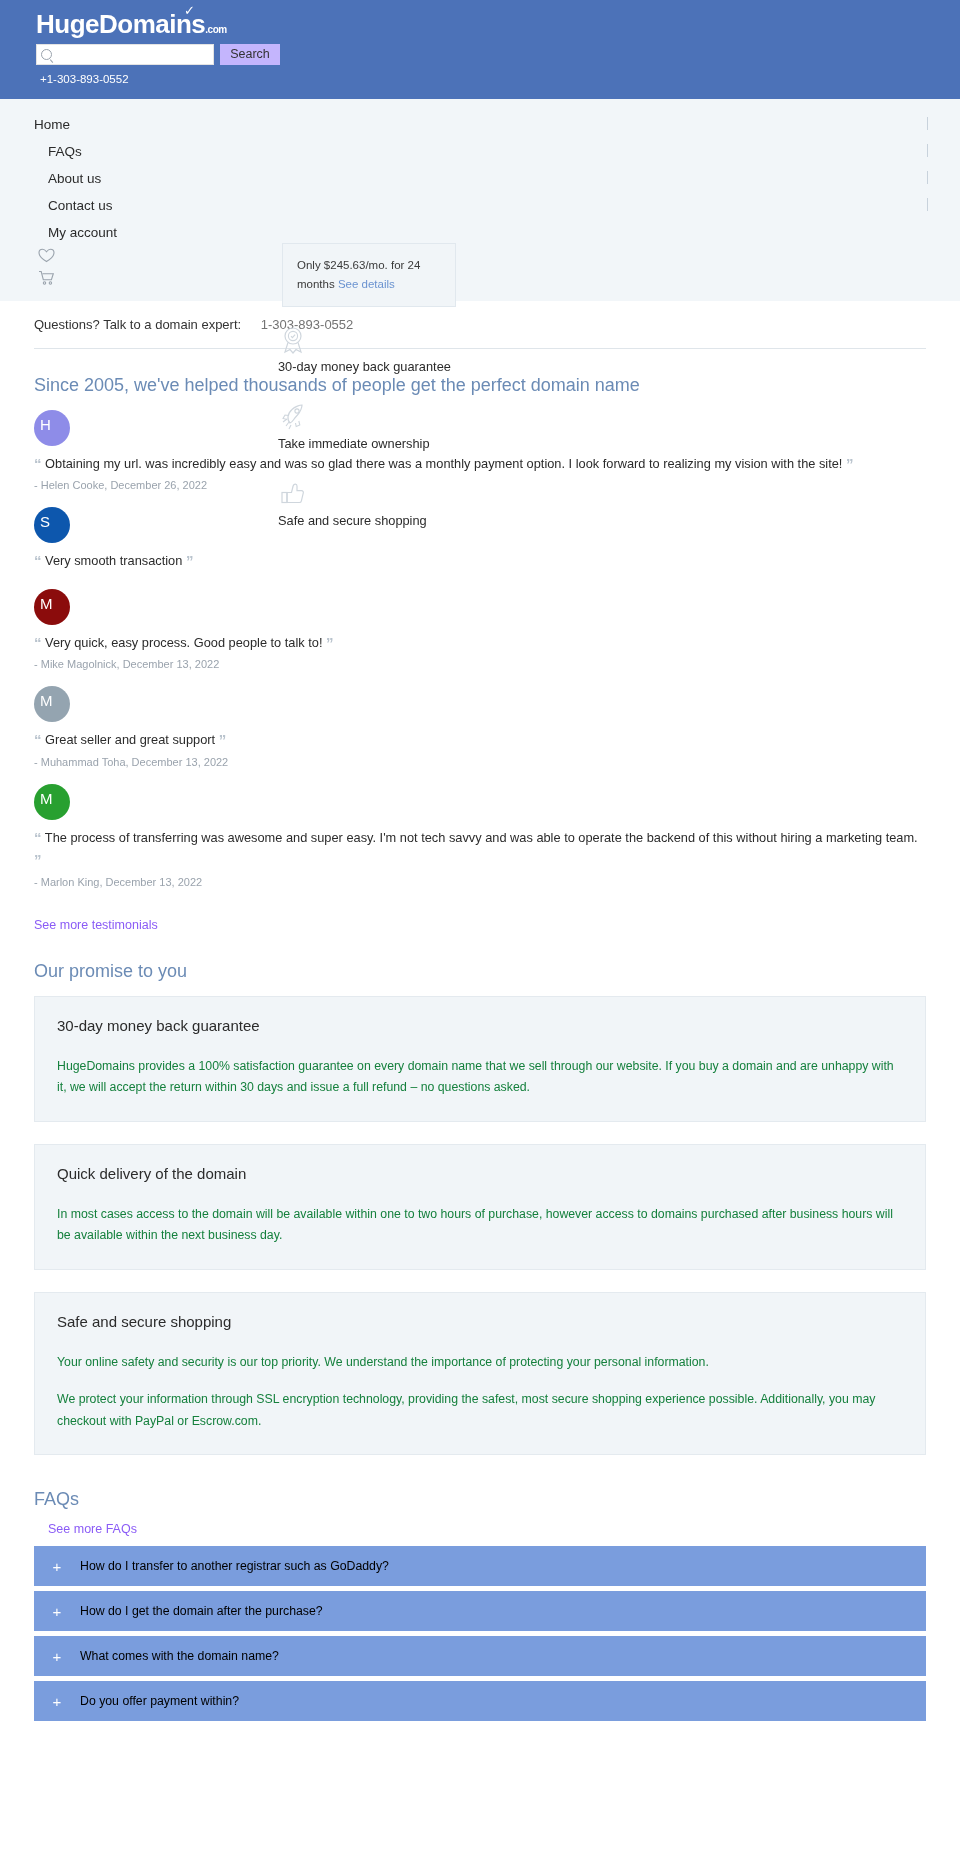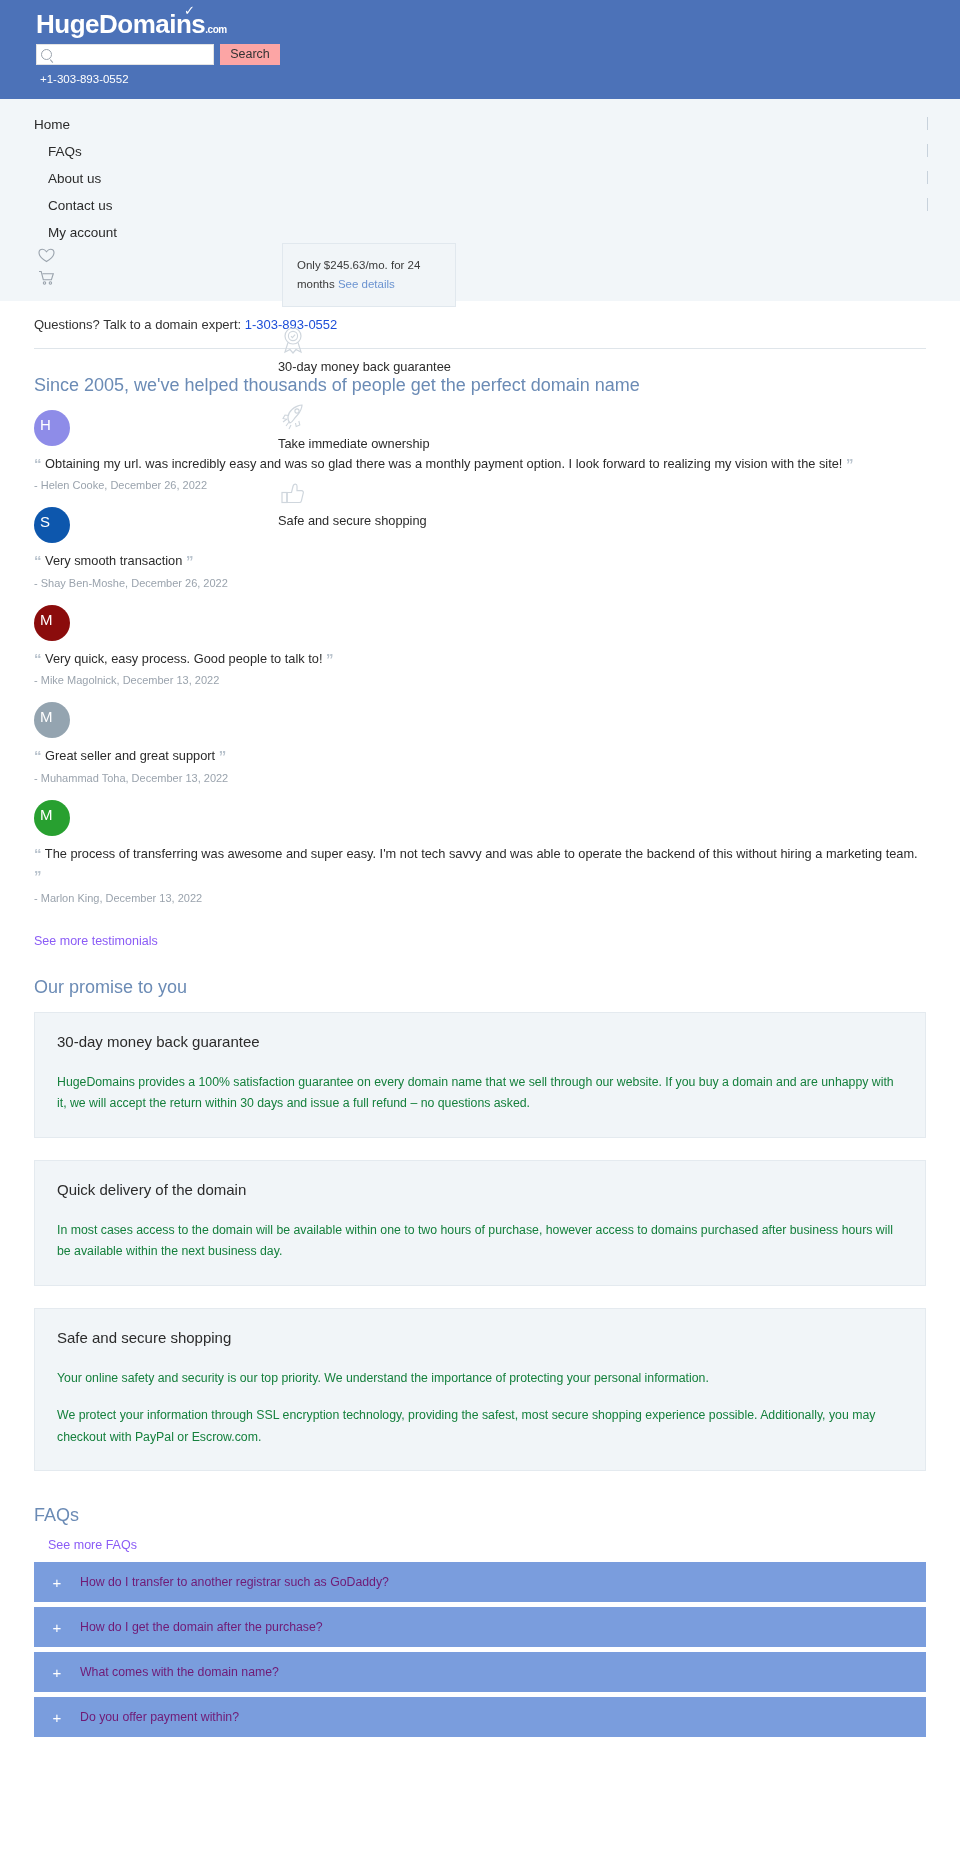--- a/index.html
+++ b/index.html
@@ -68,21 +68,21 @@
     outline: none;
     flex: 1;
     height: 100%;
     font-family: "Liberation Sans", sans-serif;
     font-size: 12px;
     padding-left: 4px;
     background: transparent;
   }
   .search-button {
     margin-left: 6px;
-    background: #fca5a5;
+    background: #c4b5fd;
     border: none;
     width: 60px;
     height: 21px;
     font-family: "Liberation Sans", sans-serif;
     font-size: 12.5px;
     color: #333;
     cursor: pointer;
   }
   .phone-top {
     color: #ffffff;
@@ -115,21 +115,21 @@
   .nav-icons { padding-left: 38px; padding-top: 2px; }
   .icon-heart, .icon-cart { display: block; margin-bottom: 3px; }
 
   
   .expert-bar {
     padding: 16px 0 0 34px;
     font-size: 13px;
     color: #333;
     position: relative;
   }
-  .expert-bar a { color: #1d4ed8; text-decoration: none; }
+  .expert-bar a { color: #737373; text-decoration: none; margin-left: 16px; }
   .divider-line {
     margin: 16px 34px 0 34px;
     border-top: 1px solid #dfe5ea;
   }
 
   
   .price-tooltip {
     position: absolute;
     left: 282px;
     top: 243px;
@@ -242,21 +242,21 @@
     margin-bottom: 5px;
     cursor: pointer;
   }
   .faq-plus {
     width: 46px;
     text-align: center;
     font-size: 15px;
     color: #ffffff;
     flex: none;
   }
-  .faq-q { font-size: 12.3px; color: #701a75; }
+  .faq-q { font-size: 12.3px; color: #000000; }
 </style>
 </head>
 <body>
 
 <div class="site-header">
   <div class="header-inner">
     <div class="logo">
       <span class="tick">✓</span><span>HugeDomains</span><span class="dotcom">.com</span>
     </div>
     <div class="search-row">
@@ -366,21 +366,20 @@
     <div class="t-author">- Helen Cooke, December 26, 2022</div>
   </div>
 
   <div class="testimonial">
     <div class="avatar" style="background:#0d57ad">S</div>
     <div class="t-quote">
       <span class="qmark">“</span>
       <span>Very smooth transaction</span>
       <span class="qmark">”</span>
     </div>
-    <div class="t-author">- Shay Ben-Moshe, December 26, 2022</div>
   </div>
 
   <div class="testimonial">
     <div class="avatar" style="background:#8b0c0c">M</div>
     <div class="t-quote">
       <span class="qmark">“</span>
       <span>Very quick, easy process. Good people to talk to!</span>
       <span class="qmark">”</span>
     </div>
     <div class="t-author">- Mike Magolnick, December 13, 2022</div>

